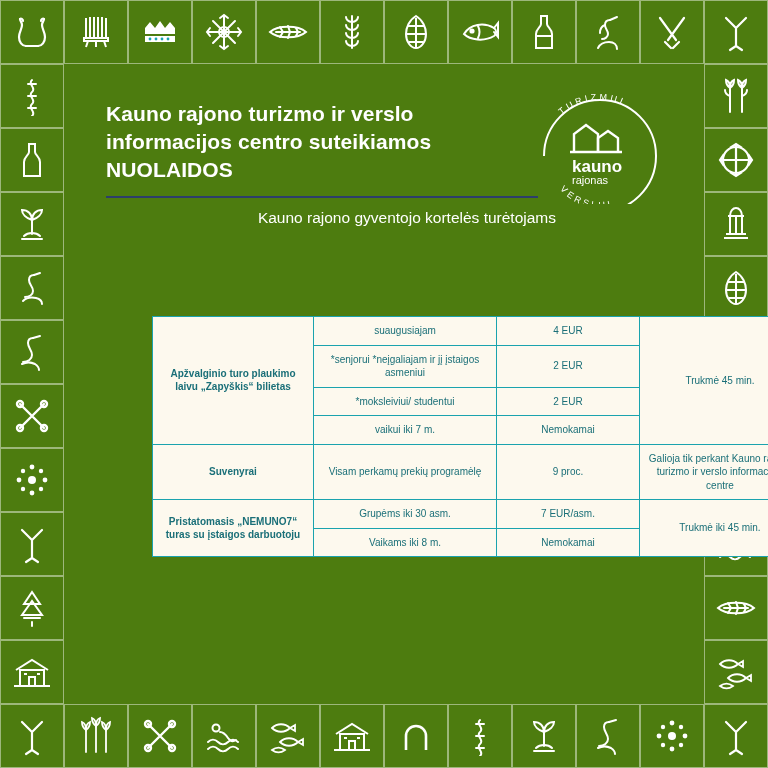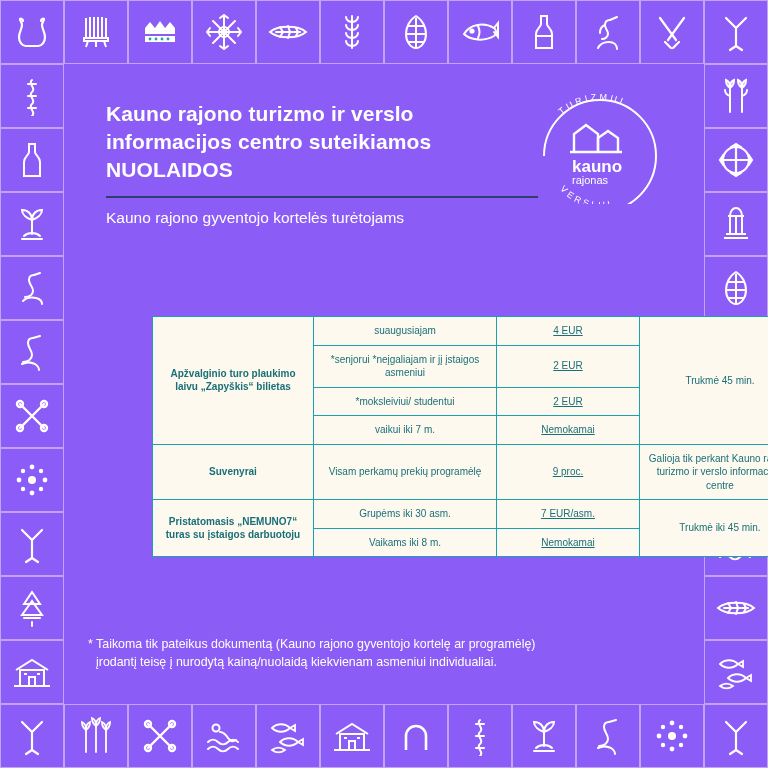--- a/index.html
+++ b/index.html
@@ -10,21 +10,21 @@
     width: 768px;
     height: 768px;
     background: #ffffff;
     font-family: "Liberation Sans", sans-serif;
     overflow: hidden;
   }
   .poster {
     position: relative;
     width: 768px;
     height: 768px;
-    background: #8b5cf6;
+    background: #4d7c0f;
     box-sizing: border-box;
   }
   
   .border-row {
     position: absolute;
     left: 0;
     width: 768px;
     height: 64px;
     display: flex;
   }
@@ -75,20 +75,21 @@
     height: 2px;
     background: #2d3e6b;
     margin: 12px 0 0 18px;
   }
   .subline {
     color: #ffffff;
     font-size: 15.5px;
     line-height: 1.3;
     margin: 10px 0 0 18px;
     width: 450px;
+    text-align: right;
   }
   
   .logo {
     position: absolute;
     right: 34px;
     top: 30px;
     width: 140px;
     height: 110px;
   }
   
@@ -113,21 +114,21 @@
     padding: 7px 6px;
     line-height: 1.35;
   }
   td.label {
     font-weight: bold;
     color: #13707a;
     width: 148px;
     font-size: 13.5px;
   }
   td.desc { width: 170px; }
-  td.price-cell { width: 130px; text-decoration: underline; }
+  td.price-cell { width: 130px; }
   td.note { width: 148px; }
   .footnote {
     position: absolute;
     left: 88px;
     top: 636px;
     width: 580px;
     color: #ffffff;
     font-size: 12.4px;
     line-height: 1.45;
   }
@@ -636,18 +637,14 @@
           </tr>
           <tr>
             <td class="desc">Vaikams iki 8 m.</td>
             <td class="price-cell">Nemokamai</td>
           </tr>
         </tbody>
       </table>
     </div>
   </div>
 
-  <div class="footnote">
-    <span>* Taikoma tik pateikus dokumentą (Kauno rajono gyventojo kortelę ar programėlę)</span>
-    <span class="l2">įrodantį teisę į nurodytą kainą/nuolaidą kiekvienam asmeniui individualiai.</span>
-  </div>
 
 </div>
 
 </body></html>

